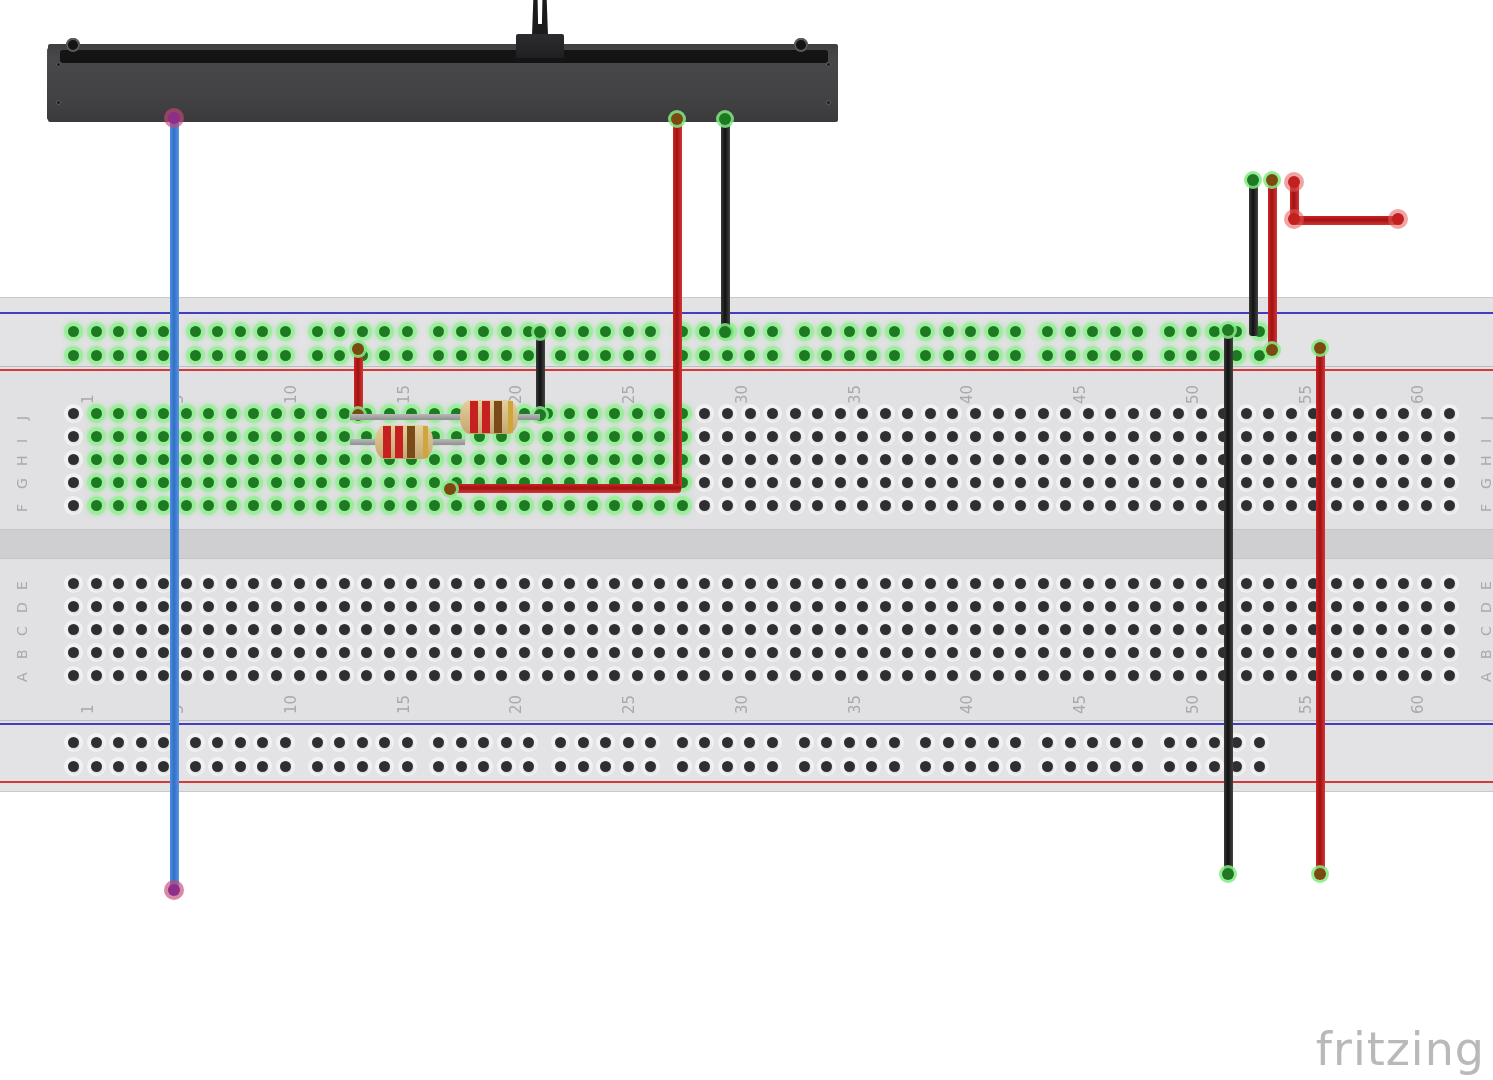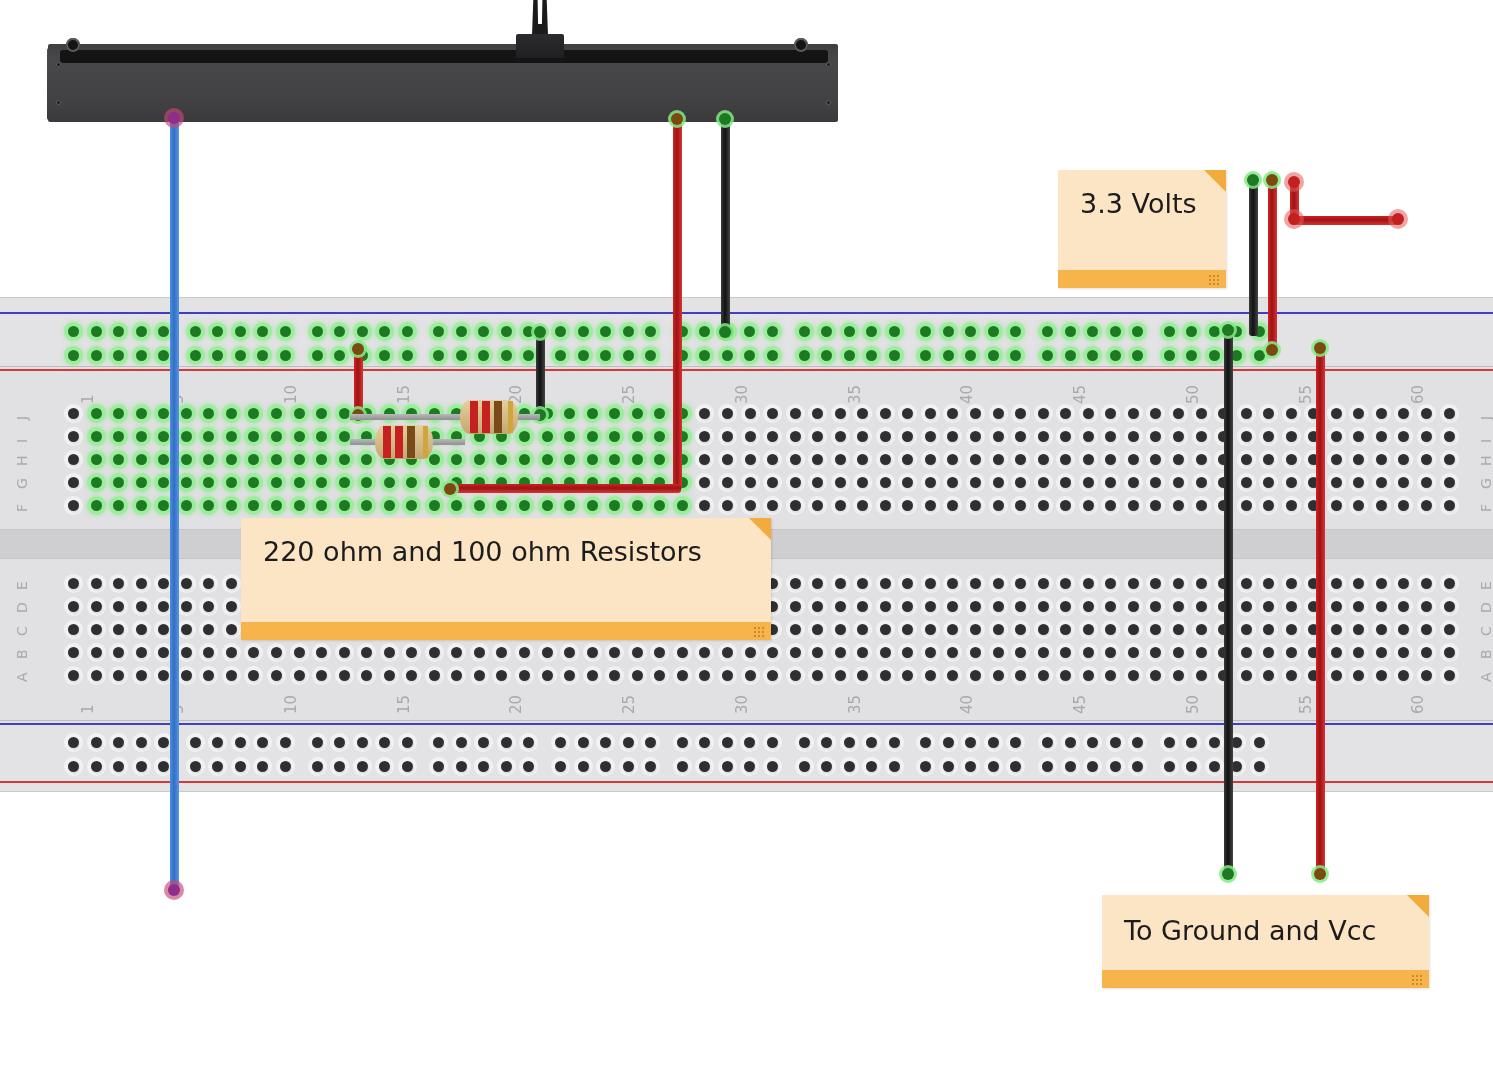--- a/index.html
+++ b/index.html
@@ -1187,39 +1187,19 @@
     <div class="res-lead" style="left:0px;  width:30px;"></div>
     <div class="res-lead" style="left:82px; width:33px;"></div>
     <div class="res-body" style="left:25px; width:58px;">
       <div class="band" style="left:8px;  background:#c62020;"></div>
       <div class="band" style="left:20px; background:#c62020;"></div>
       <div class="band" style="left:32px; background:#7a4a18;"></div>
       <div class="band" style="left:48px; width:5px; background:#cfa63c;"></div>
     </div>
   </div>
 
-  <div class="note" style="left:1058px; top:170px; width:168px; height:118px;">
-    <div class="note-fold"></div>
-    <div class="note-text" style="top:18px; font-size:27px;">3.3 Volts</div>
-    <div class="note-footer">
-      <div class="note-grip"></div>
-    </div>
-  </div>
-
-  <div class="note" style="left:241px; top:518px; width:530px; height:122px;">
-    <div class="note-fold"></div>
-    <div class="note-text" style="top:18px; font-size:27px;">220 ohm and 100 ohm Resistors</div>
-    <div class="note-footer">
-      <div class="note-grip"></div>
-    </div>
-  </div>
-
-
-  <div class="note" style="left:1102px; top:895px; width:327px; height:93px;">
-    <div class="note-fold"></div>
-    <div class="note-text" style="top:20px; font-size:27px;">To Ground and Vcc</div>
-    <div class="note-footer">
-      <div class="note-grip"></div>
-    </div>
-  </div>
-
+
+
+
+
+  <div class="fritzing">fritzing</div>
 
 </div>
 
 </body></html>

